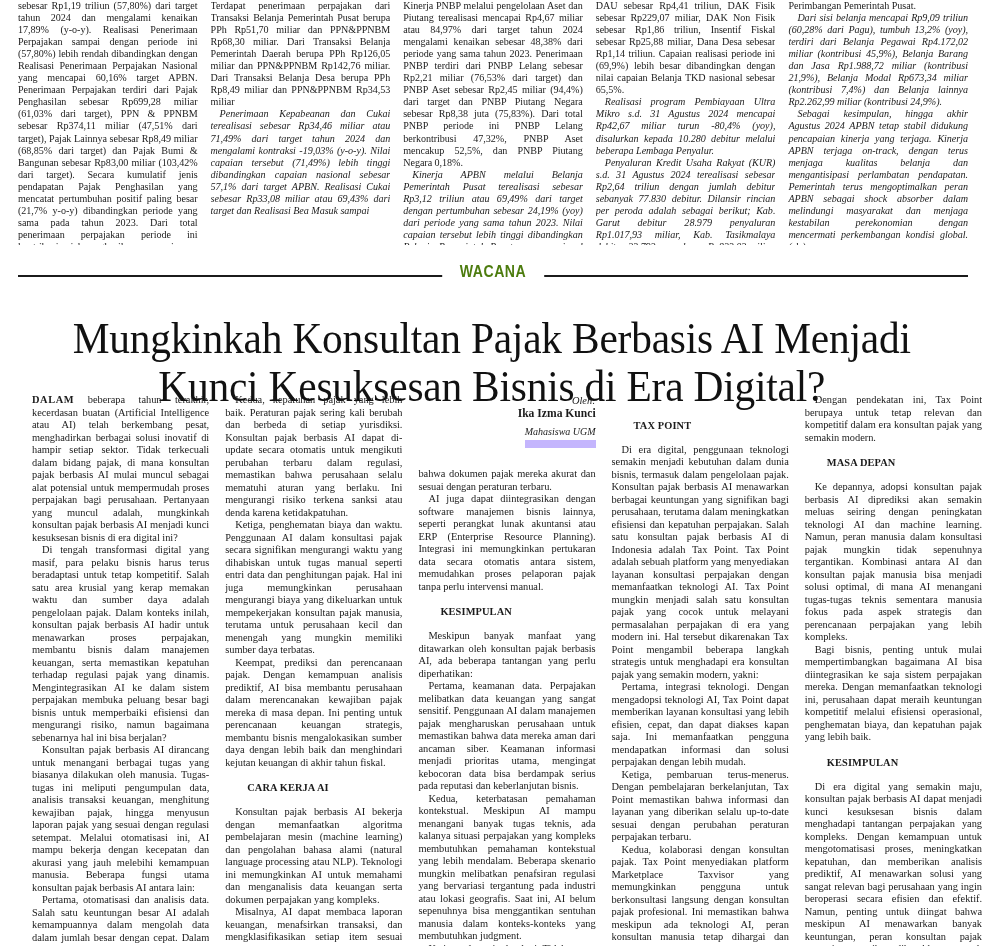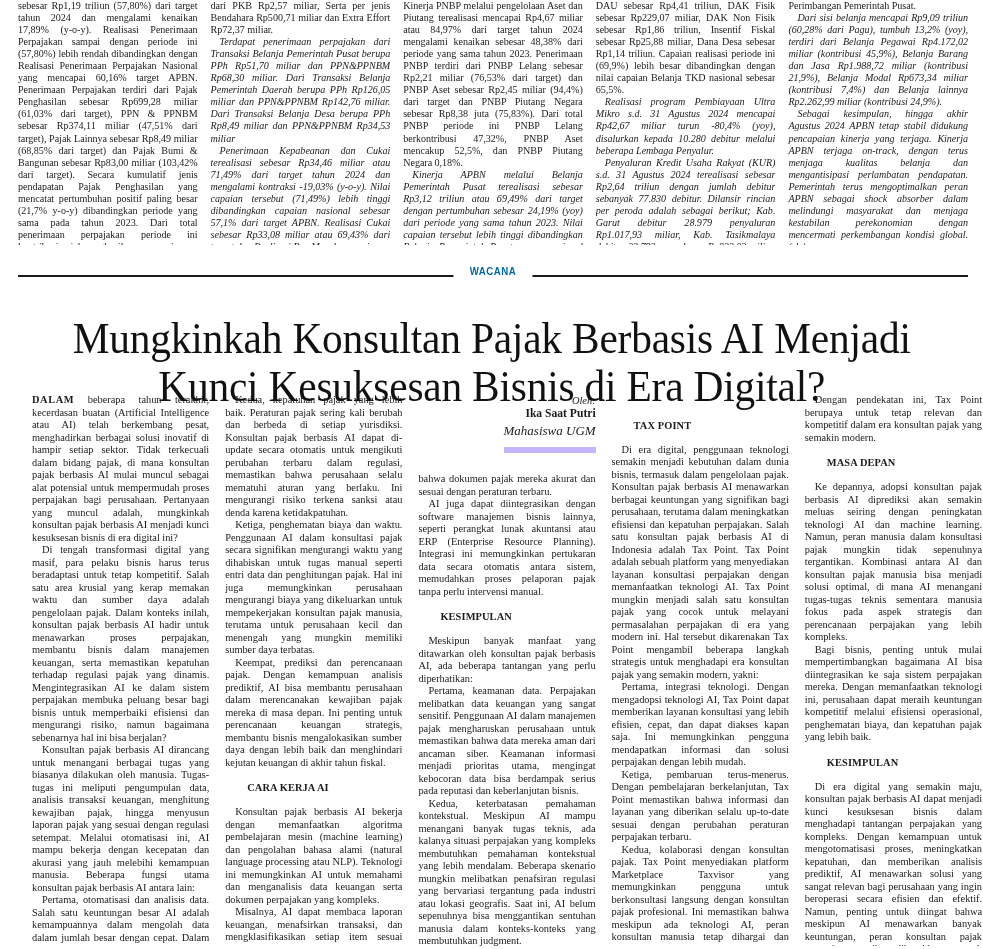--- a/index.html
+++ b/index.html
@@ -61,24 +61,24 @@
   }
   .wacana-label {
     position: absolute;
     left: 50%;
     top: 0px;
     transform: translateX(-50%);
     background: #ffffff;
     padding: 0 13px;
     font-family: "Liberation Sans", "DejaVu Sans", sans-serif;
     font-weight: bold;
-    font-size: 11px;
+    font-size: 16px;
     letter-spacing: 0.6px;
     line-height: 19px;
-    color: #0369a1;
+    color: #4d7c0f;
     white-space: nowrap;
     transform-origin: center;
   }
   .wacana-label span {
     display: inline-block;
     transform: scaleX(0.88);
   }
 
   
   .headline {
@@ -143,42 +143,41 @@
     font-size: 10.4px;
     line-height: 13px;
     font-style: italic;
   }
   .byline .by-name {
     font-size: 11.6px;
     line-height: 14px;
     font-weight: bold;
   }
   .byline .by-aff {
-    font-size: 13px;
+    font-size: 10px;
     line-height: 13px;
     font-style: italic;
     display: inline-block;
-    border-bottom: 6px solid #c4b5fd;
-    padding-bottom: 10px;
+    border-bottom: 8px solid #c4b5fd;
+    padding-bottom: 2px;
   }
   .byline-spacer { height: 8px; }
 </style>
 </head>
 <body>
 
 <div class="page">
 
   <div class="top-section">
 
     <div class="top-col">
       <p>sebesar Rp1,19 triliun (57,80%) dari target tahun 2024 dan mengalami kenaikan 17,89% (y-o-y). Realisasi Penerimaan Perpajakan sampai dengan periode ini (57,80%) lebih rendah dibandingkan dengan Realisasi Penerimaan Perpajakan Nasional yang mencapai 60,16% target APBN. Penerimaan Perpajakan terdiri dari Pajak Penghasilan sebesar Rp699,28 miliar (61,03% dari target), PPN &amp; PPNBM sebesar Rp374,11 miliar (47,51% dari target), Pajak Lainnya sebesar Rp8,49 miliar (68,85% dari target) dan Pajak Bumi &amp; Bangunan sebesar Rp83,00 miliar (103,42% dari target). Secara kumulatif jenis pendapatan Pajak Penghasilan yang mencatat pertumbuhan positif paling besar (21,7% y-o-y) dibandingkan periode yang sama pada tahun 2023. Dari total penerimaan perpajakan periode ini kontribusi pajak penghasilan mencapai</p>
     </div>
 
     <div class="top-col">
-      <p>dari PKB Rp2,57 miliar, Serta per jenis Bendahara Rp500,71 miliar dan Extra Effort Rp72,37 miliar.</p>
       <p>Terdapat penerimaan perpajakan dari Transaksi Belanja Pemerintah Pusat berupa PPh Rp51,70 miliar dan PPN&amp;PPNBM Rp68,30 miliar. Dari Transaksi Belanja Pemerintah Daerah berupa PPh Rp126,05 miliar dan PPN&amp;PPNBM Rp142,76 miliar. Dari Transaksi Belanja Desa berupa PPh Rp8,49 miliar dan PPN&amp;PPNBM Rp34,53 miliar</p>
       <p>Penerimaan Kepabeanan dan Cukai terealisasi sebesar Rp34,46 miliar atau 71,49% dari target tahun 2024 dan mengalami kontraksi -19,03% (y-o-y). Nilai capaian tersebut (71,49%) lebih tinggi dibandingkan capaian nasional sebesar 57,1% dari target APBN. Realisasi Cukai sebesar Rp33,08 miliar atau 69,43% dari target dan Realisasi Bea Masuk sampai</p>
     </div>
 
     <div class="top-col">
       <p>Kinerja PNBP melalui pengelolaan Aset dan Piutang terealisasi mencapai Rp4,67 miliar atau 84,97% dari target tahun 2024 mengalami kenaikan sebesar 48,38% dari periode yang sama tahun 2023. Penerimaan PNBP terdiri dari PNBP Lelang sebesar Rp2,21 miliar (76,53% dari target) dan PNBP Aset sebesar Rp2,45 miliar (94,4%) dari target dan PNBP Piutang Negara sebesar Rp8,38 juta (75,83%). Dari total PNBP periode ini PNBP Lelang berkontribusi 47,32%, PNBP Aset mencakup 52,5%, dan PNBP Piutang Negara 0,18%.</p>
       <p>Kinerja APBN melalui Belanja Pemerintah Pusat terealisasi sebesar Rp3,12 triliun atau 69,49% dari target dengan pertumbuhan sebesar 24,19% (yoy) dari periode yang sama tahun 2023. Nilai capaian tersebut lebih tinggi dibandingkan Belanja Pemerintah Pusat secara nasional yaitu 55,5% terhadap</p>
     </div>
 
     <div class="top-col">
@@ -221,38 +220,38 @@
       <p class="indent">Ketiga, penghematan biaya dan waktu. Penggunaan AI dalam konsultasi pajak secara signifikan mengurangi waktu yang dihabiskan untuk tugas manual seperti entri data dan penghitungan pajak. Hal ini juga memungkinkan perusahaan mengurangi biaya yang dikeluarkan untuk mempekerjakan konsultan pajak manusia, terutama untuk perusahaan kecil dan menengah yang mungkin memiliki sumber daya terbatas.</p>
       <p class="indent">Keempat, prediksi dan perencanaan pajak. Dengan kemampuan analisis prediktif, AI bisa membantu perusahaan dalam merencanakan kewajiban pajak mereka di masa depan. Ini penting untuk perencanaan keuangan strategis, membantu bisnis mengalokasikan sumber daya dengan lebih baik dan menghindari kejutan keuangan di akhir tahun fiskal.</p>
       <h3>CARA KERJA AI</h3>
       <p class="indent">Konsultan pajak berbasis AI bekerja dengan memanfaatkan algoritma pembelajaran mesin (machine learning) dan pengolahan bahasa alami (natural language processing atau NLP). Teknologi ini memungkinkan AI untuk memahami dan menganalisis data keuangan serta dokumen perpajakan yang kompleks.</p>
       <p class="indent">Misalnya, AI dapat membaca laporan keuangan, menafsirkan transaksi, dan mengklasifikasikan setiap item sesuai dengan kategori pajak yang relevan. Selain itu, AI juga bisa memeriksa laporan untuk menemukan ketidaksesuaian atau kesalahan yang mungkin terjadi dalam pengisian formulir pajak. Ini memberi bisnis kepercayaan</p>
     </div>
 
     <div class="body-col">
       <div class="byline">
         <div class="by-oleh">Oleh:</div>
-        <div class="by-name">Ika Saat Putri</div>
+        <div class="by-name">Ika Izma Kunci</div>
         <div><span class="by-aff">Mahasiswa UGM</span></div>
       </div>
       <div class="byline-spacer"></div>
       <p>bahwa dokumen pajak mereka akurat dan sesuai dengan peraturan terbaru.</p>
       <p class="indent">AI juga dapat diintegrasikan dengan software manajemen bisnis lainnya, seperti perangkat lunak akuntansi atau ERP (Enterprise Resource Planning). Integrasi ini memungkinkan pertukaran data secara otomatis antara sistem, memudahkan proses pelaporan pajak tanpa perlu intervensi manual.</p>
       <h3>KESIMPULAN</h3>
       <p class="indent">Meskipun banyak manfaat yang ditawarkan oleh konsultan pajak berbasis AI, ada beberapa tantangan yang perlu diperhatikan:</p>
       <p class="indent">Pertama, keamanan data. Perpajakan melibatkan data keuangan yang sangat sensitif. Penggunaan AI dalam manajemen pajak mengharuskan perusahaan untuk memastikan bahwa data mereka aman dari ancaman siber. Keamanan informasi menjadi prioritas utama, mengingat kebocoran data bisa berdampak serius pada reputasi dan keberlanjutan bisnis.</p>
       <p class="indent">Kedua, keterbatasan pemahaman kontekstual. Meskipun AI mampu menangani banyak tugas teknis, ada kalanya situasi perpajakan yang kompleks membutuhkan pemahaman kontekstual yang lebih mendalam. Beberapa skenario mungkin melibatkan penafsiran regulasi yang bervariasi tergantung pada industri atau lokasi geografis. Saat ini, AI belum sepenuhnya bisa menggantikan sentuhan manusia dalam konteks-konteks yang membutuhkan judgment.</p>
       <p class="indent">Ketiga, adaptasi teknologi. Tidak semua perusahaan siap untuk mengadopsi teknologi AI. Implementasi AI membutuhkan investasi dalam infrastruktur digital dan pelatihan bagi karyawan agar mereka dapat menggunakan teknologi ini secara efektif. Selain itu, ada resistensi dari beberapa pihak yang khawatir bahwa AI akan menggantikan pekerjaan manusia.</p>
     </div>
 
     <div class="body-col">
       <p>&nbsp;</p>
       <h3>TAX POINT</h3>
       <p class="indent">Di era digital, penggunaan teknologi semakin menjadi kebutuhan dalam dunia bisnis, termasuk dalam pengelolaan pajak. Konsultan pajak berbasis AI menawarkan berbagai keuntungan yang signifikan bagi perusahaan, terutama dalam meningkatkan efisiensi dan kepatuhan perpajakan. Salah satu konsultan pajak berbasis AI di Indonesia adalah Tax Point. Tax Point adalah sebuah platform yang menyediakan layanan konsultasi perpajakan dengan memanfaatkan teknologi AI. Tax Point mungkin menjadi salah satu konsultan pajak yang cocok untuk melayani permasalahan perpajakan di era yang modern ini. Hal tersebut dikarenakan Tax Point mengambil beberapa langkah strategis untuk menghadapi era konsultan pajak yang semakin modern, yakni:</p>
-      <p class="indent">Pertama, integrasi teknologi. Dengan mengadopsi teknologi AI, Tax Point dapat memberikan layanan konsultasi yang lebih efisien, cepat, dan dapat diakses kapan saja. Ini memungkinkan pengguna mendapatkan informasi dan solusi perpajakan dengan lebih mudah.</p>
+      <p class="indent">Pertama, integrasi teknologi. Dengan mengadopsi teknologi AI, Tax Point dapat memberikan layanan konsultasi yang lebih efisien, cepat, dan dapat diakses kapan saja. Ini memanfaatkan pengguna mendapatkan informasi dan solusi perpajakan dengan lebih mudah.</p>
       <p class="indent">Ketiga, pembaruan terus-menerus. Dengan pembelajaran berkelanjutan, Tax Point memastikan bahwa informasi dan layanan yang diberikan selalu up-to-date sesuai dengan perubahan peraturan perpajakan terbaru.</p>
       <p class="indent">Kedua, kolaborasi dengan konsultan pajak. Tax Point menyediakan platform Marketplace Taxvisor yang memungkinkan pengguna untuk berkonsultasi langsung dengan konsultan pajak profesional. Ini memastikan bahwa meskipun ada teknologi AI, peran konsultan manusia tetap dihargai dan diintegrasikan.</p>
       <p class="indent">Keempat, personalisasi layanan. Dengan kemampuan untuk menyesuaikan layanan berdasarkan kebutuhan individu, bisnis, dan berkaitan dengan pemerintah, Tax Point dapat memberikan solusi yang lebih relevan dan tepat sasaran.</p>
 
     </div>
 
     <div class="body-col">
       <p class="indent">Dengan pendekatan ini, Tax Point berupaya untuk tetap relevan dan kompetitif dalam era konsultan pajak yang semakin modern.</p>
       <h3>MASA DEPAN</h3>
       <p class="indent">Ke depannya, adopsi konsultan pajak berbasis AI diprediksi akan semakin meluas seiring dengan peningkatan teknologi AI dan machine learning. Namun, peran manusia dalam konsultasi pajak mungkin tidak sepenuhnya tergantikan. Kombinasi antara AI dan konsultan pajak manusia bisa menjadi solusi optimal, di mana AI menangani tugas-tugas teknis sementara manusia fokus pada aspek strategis dan perencanaan perpajakan yang lebih kompleks.</p>

